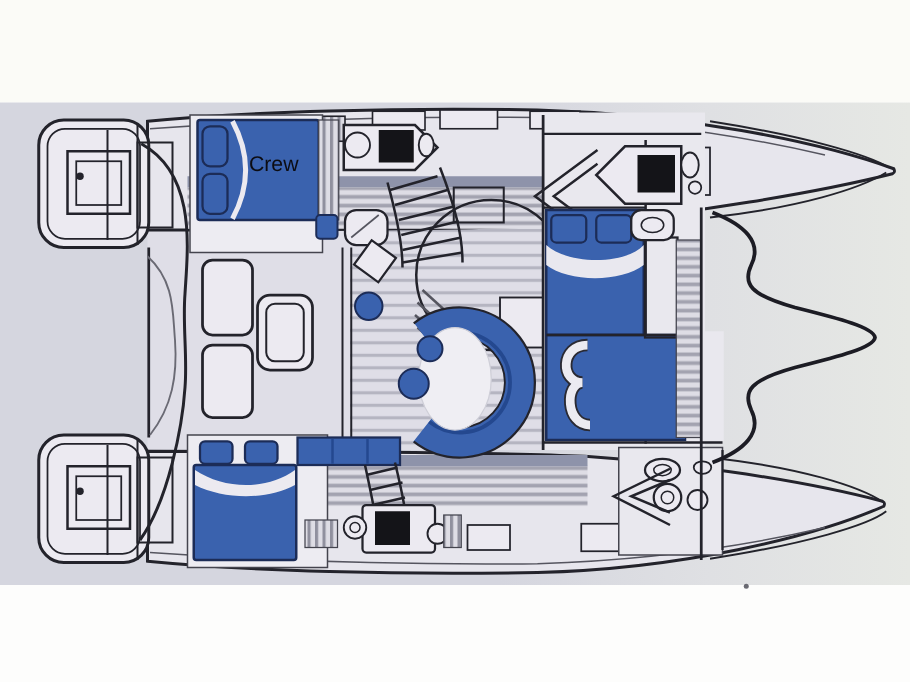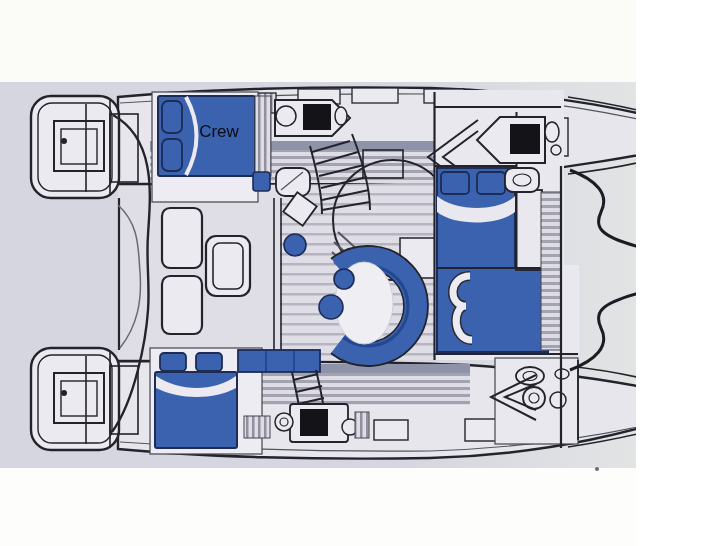--- a/index.html
+++ b/index.html
@@ -3,21 +3,21 @@
 <meta charset="utf-8">
 <style>
   :root{
     --c-blue:#3a62ae; --c-blue-dark:#24488f; --c-navy-band:#8e93aa;
     --c-outline:#23232b; --c-plan-bg:#d6d7e0; --c-plan-bg-right:#e3e5e3;
     --c-paper-top:#fbfbf7; --c-paper-bottom:#fdfdfc; --c-room:#eceaf1;
     --c-hull:#e7e6ed; --c-stripe-dark:#a3a3b0; --c-stripe-light:#dedde5;
     --c-fixture-black:#141418; --c-text:#0c0c12;
   }
   html,body{margin:0;padding:0;background:#fff;}
-  .stage{width:636px;height:546px;position:relative;overflow:hidden;background:#fff;}
+  .stage{width:728px;height:546px;position:relative;overflow:hidden;background:#fff;}
   svg{display:block}
   .lbl{font-family:"Liberation Sans","DejaVu Sans",sans-serif;font-size:17px;fill:var(--c-text,#0c0c12);}
   .ol{stroke:var(--c-outline,#23232b);fill:none;}
   .room{fill:var(--c-room,#eceaf1);stroke:var(--c-outline,#23232b);}
   .blue{fill:var(--c-blue,#3a62ae);stroke:#1c2c57;}
 </style>
 </head>
 <body>
 
 <div class="stage">

